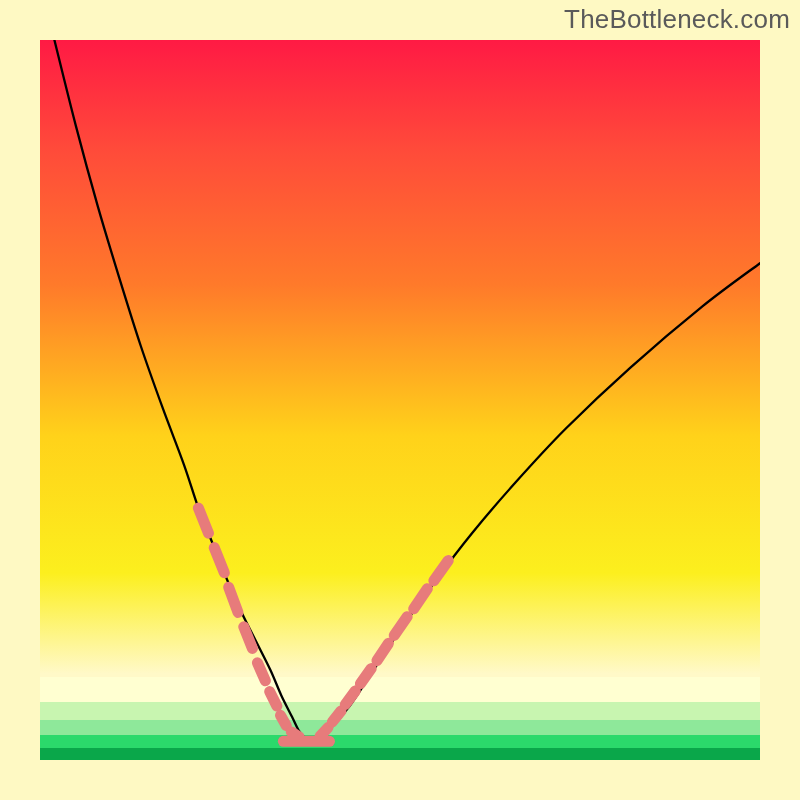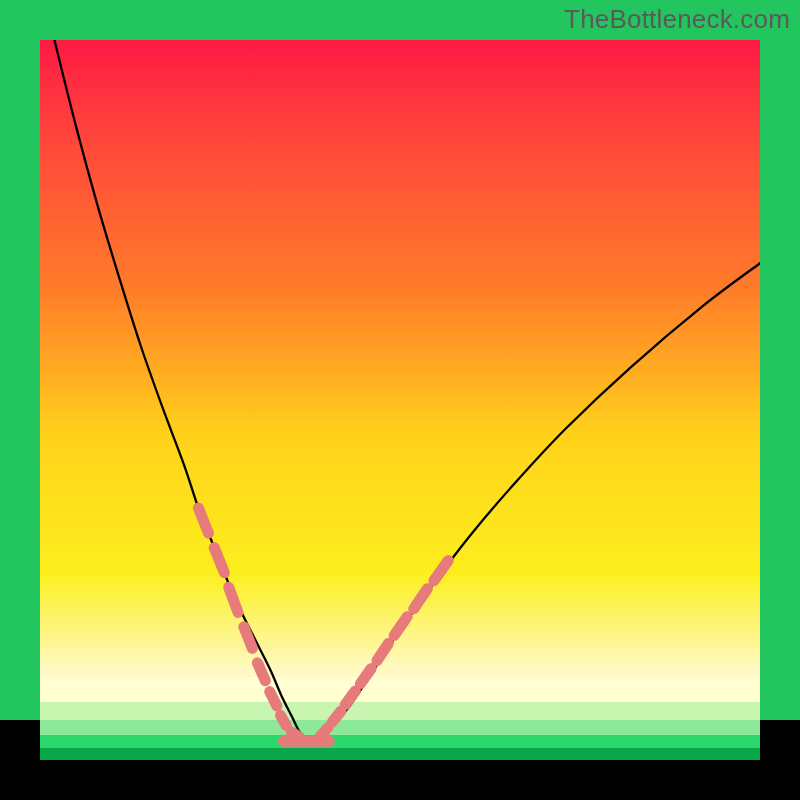--- a/index.html
+++ b/index.html
@@ -9,22 +9,22 @@
     height: 800px;
     overflow: hidden;
     background: #000;
     font-family: Arial, Helvetica, sans-serif;
   }
   .frame {
     position: absolute;
     left: 0;
     top: 0;
     width: 800px;
-    height: 720px;
-    background: #22c55e;
+    height: 800px;
+    background: #fef9c3;
   }
   .plot-area {
     position: absolute;
     left: 40px;
     top: 40px;
     width: 720px;
     height: 720px;
     overflow: hidden;
   }
   .gradient {

